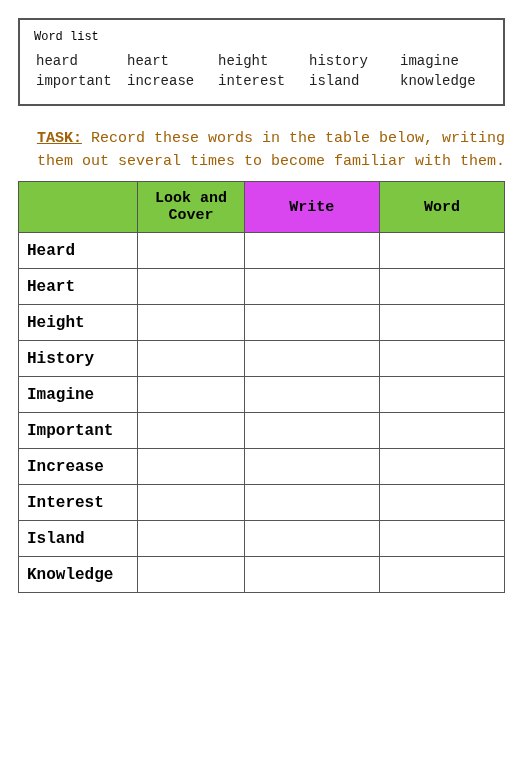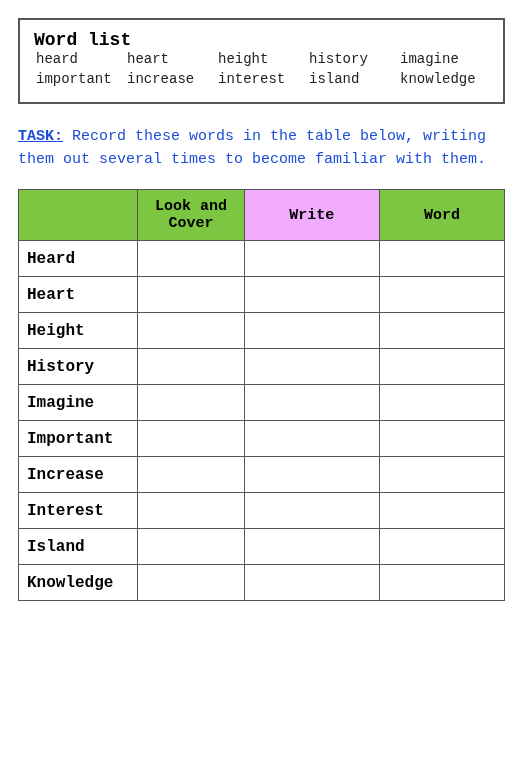--- a/index.html
+++ b/index.html
@@ -11,41 +11,42 @@
       padding: 18px 18px 18px 18px;
     }
 
     .word-list-box {
       border: 2px solid #555;
       padding: 10px 14px 14px 14px;
       margin-bottom: 22px;
     }
 
     .word-list-title {
-      font-size: 18px;
-      font-weight: bold;
+      font-size: 12px;
+      font-weight: normal;
+      margin-bottom: 8px;
     }
 
     .word-list-grid {
       display: grid;
       grid-template-columns: repeat(5, 1fr);
       gap: 2px 0;
     }
 
     .word-list-item {
       font-size: 14px;
       color: #222;
       padding: 1px 2px;
     }
 
     .task-text {
-      color: #1d4ed8;
+      color: #a16207;
       font-size: 15px;
-      text-align: left;
-      margin-bottom: 18px;
+      text-align: right;
+      margin-bottom: 8px;
       line-height: 1.5;
     }
 
     .task-text .task-label {
       text-decoration: underline;
       font-weight: bold;
     }
 
     .practice-table {
       width: 100%;
@@ -71,21 +72,21 @@
       background-color: #7dc642;
       width: 120px;
     }
 
     .practice-table thead th.col-lac {
       background-color: #7dc642;
       width: 110px;
     }
 
     .practice-table thead th.col-write {
-      background-color: #f0abfc;
+      background-color: #d946ef;
       width: 140px;
     }
 
     .practice-table thead th.col-check {
       background-color: #7dc642;
       width: 130px;
     }
 
     .practice-table tbody td {
       height: 36px;

